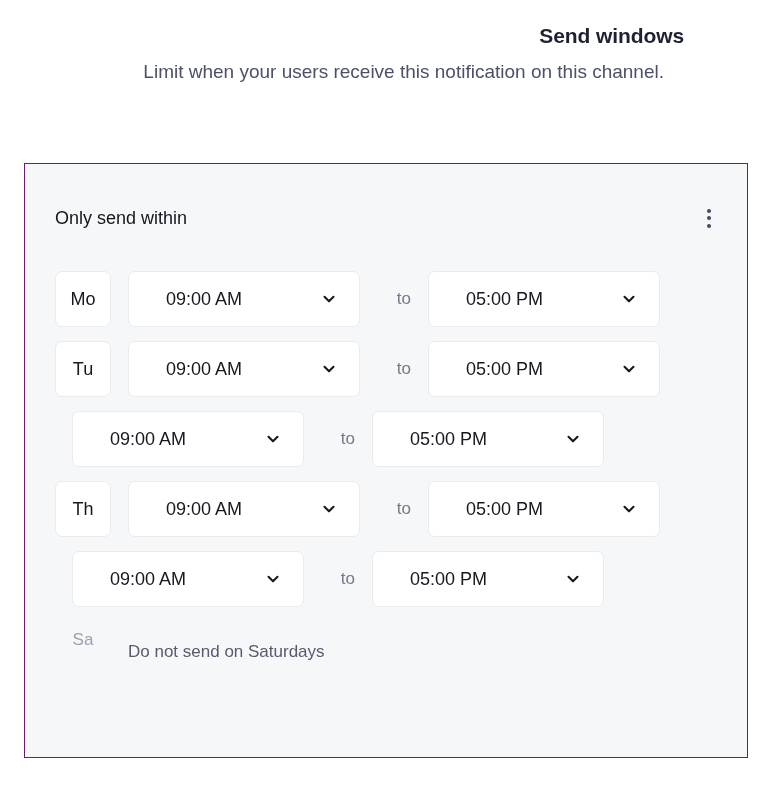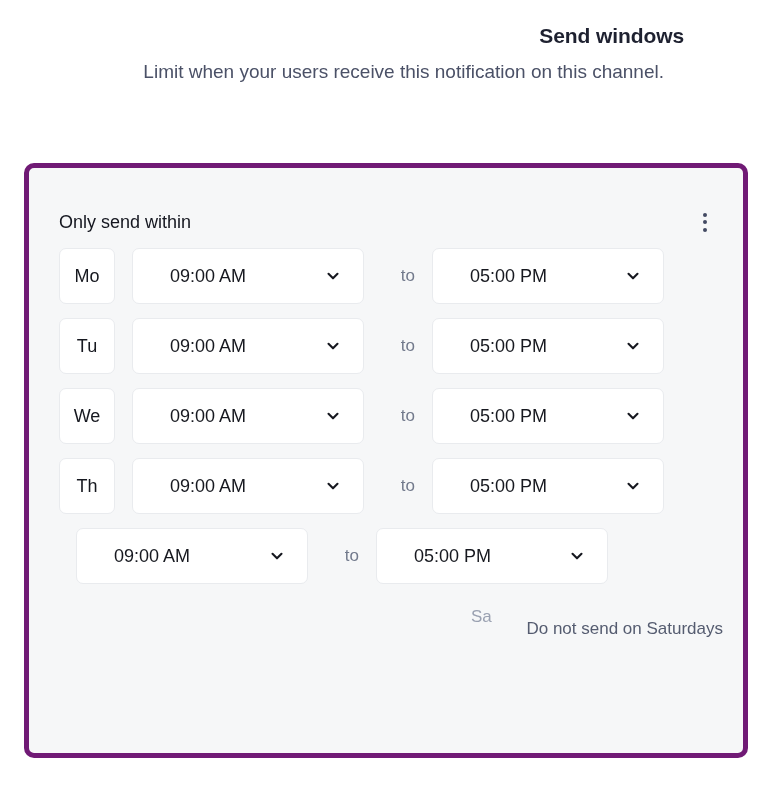--- a/index.html
+++ b/index.html
@@ -49,22 +49,22 @@
 
   
   .card {
     position: absolute;
     left: 24px;
     top: 163px;
     width: 724px;
     height: 595px;
     box-sizing: border-box;
     background: #f6f7f8;
-    border: 5px solid #701a75;
-    border-radius: 10px;
+    border: 1px solid #701a75;
+    border-radius: 0;
   }
 
   .card-head {
     position: absolute;
     left: 30px;
     top: 40px;
     right: 22px;
     height: 28px;
     display: flex;
     align-items: center;
@@ -95,21 +95,21 @@
     width: 4px;
     height: 4px;
     border-radius: 50%;
     background: #434a63;
   }
 
   
   .rows {
     position: absolute;
     left: 30px;
-    top: 80px;
+    top: 107px;
     right: 20px;
   }
   .row {
     display: flex;
     align-items: center;
     height: 56px;
     margin-bottom: 14px;
   }
   .row:last-child { margin-bottom: 0; }
 
@@ -170,21 +170,21 @@
   }
 
   
   .row-off {
     display: flex;
     align-items: center;
     height: 38px;
     margin-bottom: 32px;
   }
   .row-off:last-child { margin-bottom: 0; }
-  .row-off-first { margin-top: 14px; justify-content: flex-end; }
+  .row-off-first { margin-top: 14px; }
 
   .day-off {
     width: 56px;
     text-align: center;
     font-size: 17px;
     color: #9aa1b1;
     flex: 0 0 auto;
   }
   .off-text {
     font-size: 17px;
@@ -253,21 +253,20 @@
           <span class="select-value">05:00 PM</span>
           <span class="chev">
             <svg width="16" height="16" viewBox="0 0 16 16" fill="none">
                 <path d="M3.5 5.8 L8 10.3 L12.5 5.8" stroke="#16181f" stroke-width="2.1" stroke-linecap="round" stroke-linejoin="round"></path>
               </svg>
           </span>
         </div>
       </div>
 
       <div class="row">
-        <div class="day-chip">We</div>
         <div class="select">
           <span class="select-value">09:00 AM</span>
           <span class="chev">
             <svg width="16" height="16" viewBox="0 0 16 16" fill="none">
                 <path d="M3.5 5.8 L8 10.3 L12.5 5.8" stroke="#16181f" stroke-width="2.1" stroke-linecap="round" stroke-linejoin="round"></path>
               </svg>
           </span>
         </div>
         <div class="to-label">to</div>
         <div class="select">

